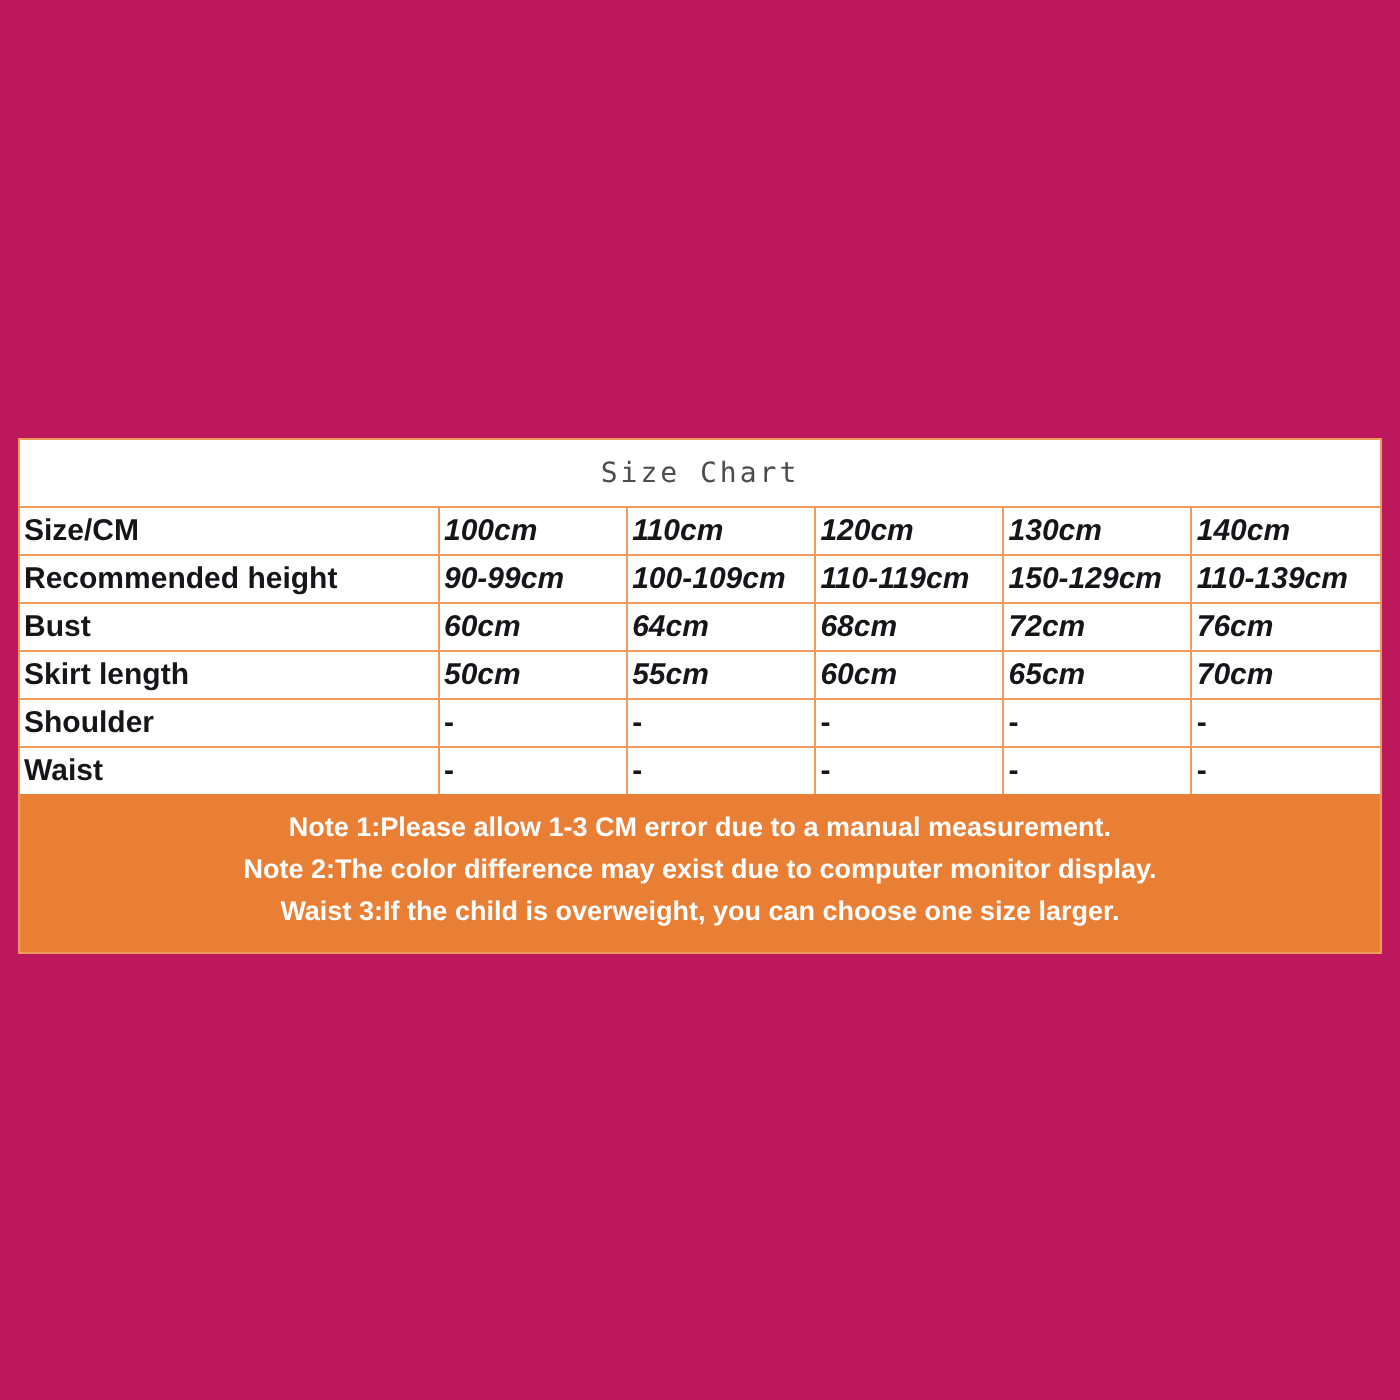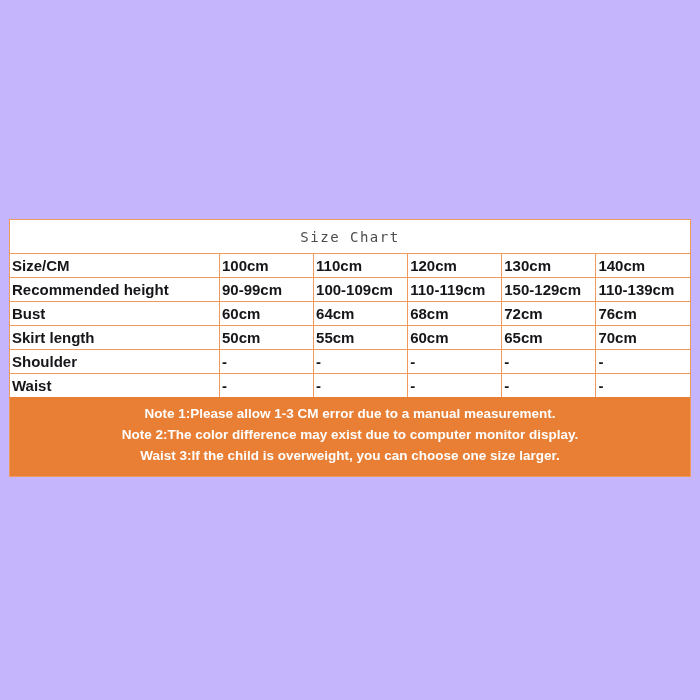--- a/index.html
+++ b/index.html
@@ -11,21 +11,21 @@
     height: 700px;
     background: #ffffff;
     font-family: "Liberation Sans", sans-serif;
     overflow: hidden;
   }
 
   #page {
     position: relative;
     width: 700px;
     height: 700px;
-    background: #c4b5fd;
+    background: #be185d;
   }
 
   
   .size-chart {
     position: absolute;
     left: 9px;
     top: 219px;
     width: 682px;
     box-sizing: border-box;
     border: 1px solid #F09B5E;
@@ -77,20 +77,21 @@
   }
   td.row-label {
     width: 205px;
     font-size: 15px;
     font-weight: bold;
   }
   td.val {
     font-weight: normal;
     font-size: 15px;
     color: #15151a;
+    font-style: italic;
   }
   td.dash {
     font-weight: normal;
     font-size: 14px;
     color: #333333;
   }
 
   
   .notes-banner {
     background: #E87F35;

